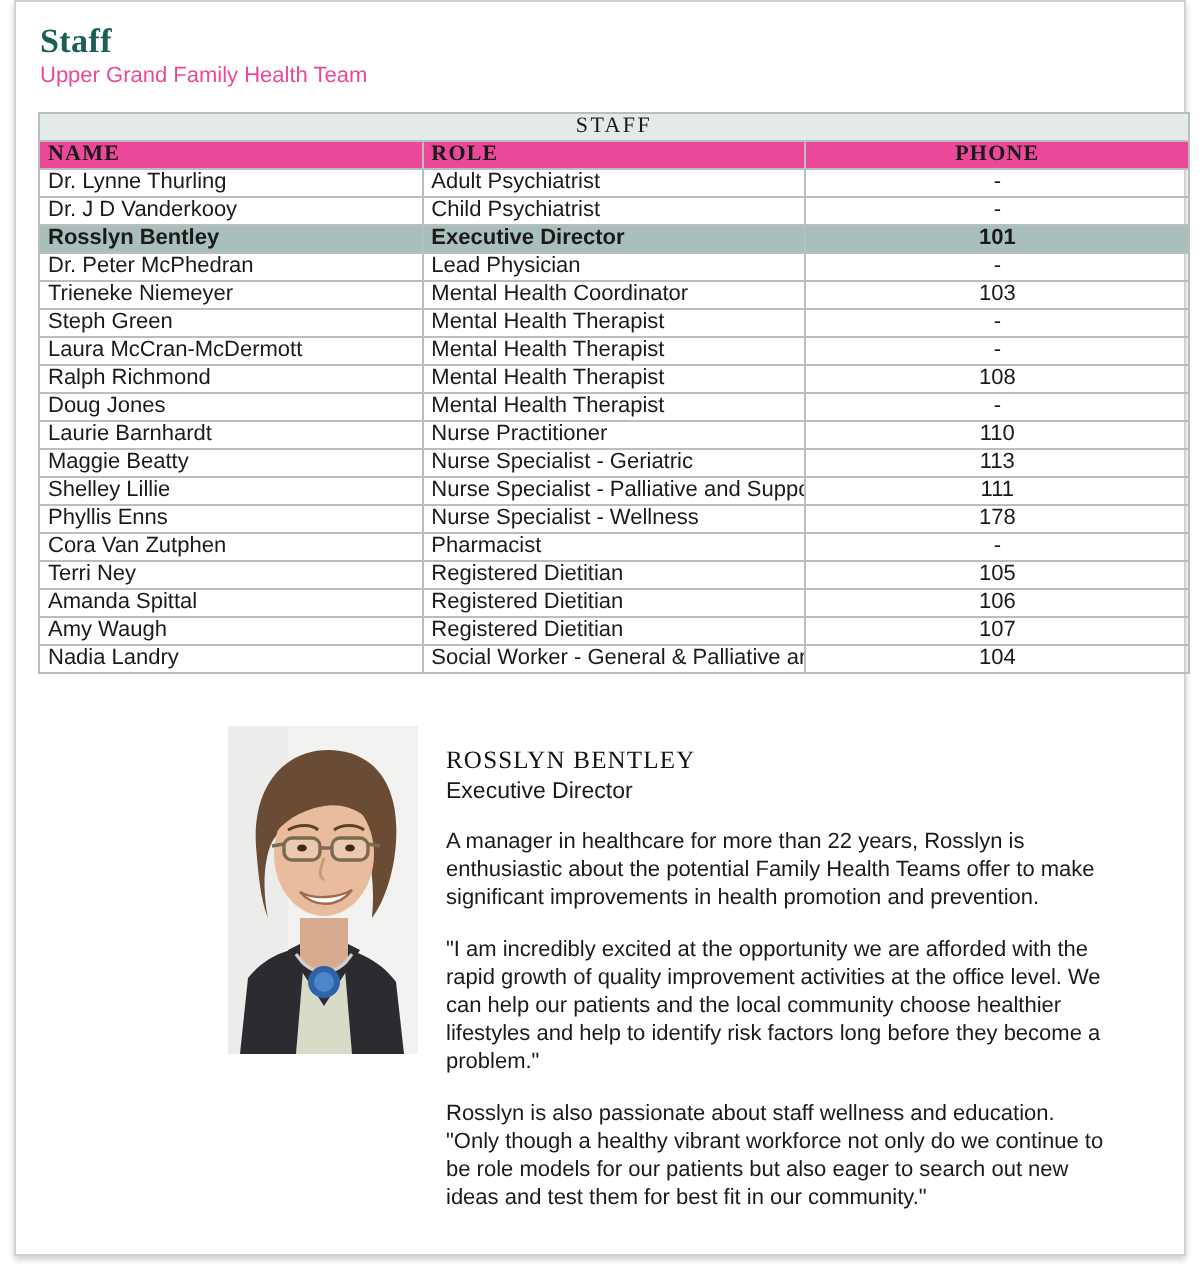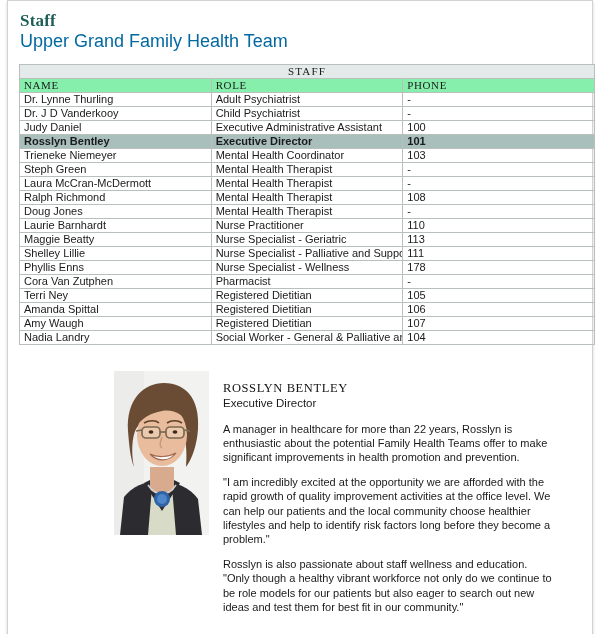--- a/index.html
+++ b/index.html
@@ -37,22 +37,22 @@
   .page-title {
     font-family: "Liberation Serif", serif;
     font-weight: bold;
     font-size: 17px;
     color: #1b5e56;
     line-height: 1.05;
     margin: 2px 0 2px 2px;
     letter-spacing: 0.2px;
   }
   .page-subtitle {
-    font-size: 18px;
-    color: #0369a1;
+    font-size: 11px;
+    color: #ec4899;
     margin: 0 0 12px 2px;
     line-height: 1.1;
   }
 
   
   .staff-table {
     border-collapse: collapse;
     width: 576px;
     table-layout: fixed;
     margin-left: 1px;
@@ -72,33 +72,33 @@
     font-family: "Liberation Serif", serif;
     font-size: 12px;
     text-align: center;
     letter-spacing: 1.2px;
     height: 15px;
     line-height: 15px;
     font-weight: normal;
     color: #111;
   }
   .col-head {
-    background: #86efac;
+    background: #ec4899;
     font-family: "Liberation Serif", serif;
     font-size: 12px;
-    font-weight: normal;
+    font-weight: bold;
     text-align: left;
     letter-spacing: 0.6px;
     height: 15px;
     line-height: 15px;
     color: #111;
   }
   .c-name  { width: 160px; }
   .c-role  { width: 292px; }
-  .c-phone { width: 118px; }
+  .c-phone { width: 118px; text-align: center; }
   tbody tr.highlight td {
     background: #a9bfbb;
     font-weight: bold;
   }
 
   
   .profile {
     margin-top: 26px;
     display: flex;
     align-items: flex-start;
@@ -160,29 +160,29 @@
         <tr>
           <td class="c-name">Dr. Lynne Thurling</td>
           <td class="c-role">Adult Psychiatrist</td>
           <td class="c-phone">-</td>
         </tr>
         <tr>
           <td class="c-name">Dr. J D Vanderkooy</td>
           <td class="c-role">Child Psychiatrist</td>
           <td class="c-phone">-</td>
         </tr>
-        <tr>
-          <td class="c-name">Judy Daniel</td>
-          <td class="c-role">Executive Administrative Assistant</td>
-          <td class="c-phone">100</td>
-        </tr>
         <tr class="highlight">
           <td class="c-name">Rosslyn Bentley</td>
           <td class="c-role">Executive Director</td>
           <td class="c-phone">101</td>
+        </tr>
+        <tr>
+          <td class="c-name">Dr. Peter McPhedran</td>
+          <td class="c-role">Lead Physician</td>
+          <td class="c-phone">-</td>
         </tr>
         <tr>
           <td class="c-name">Trieneke Niemeyer</td>
           <td class="c-role">Mental Health Coordinator</td>
           <td class="c-phone">103</td>
         </tr>
         <tr>
           <td class="c-name">Steph Green</td>
           <td class="c-role">Mental Health Therapist</td>
           <td class="c-phone">-</td>

